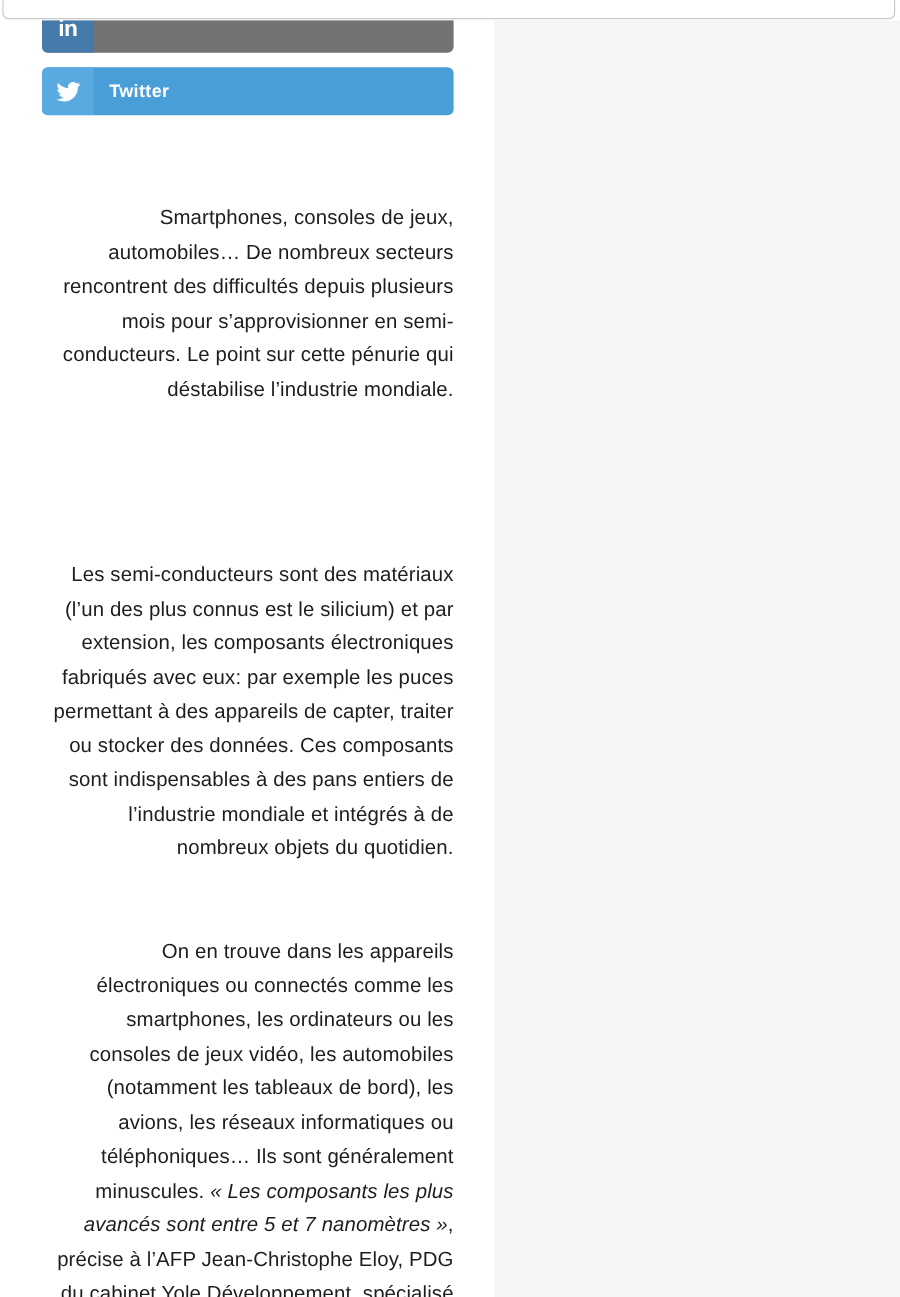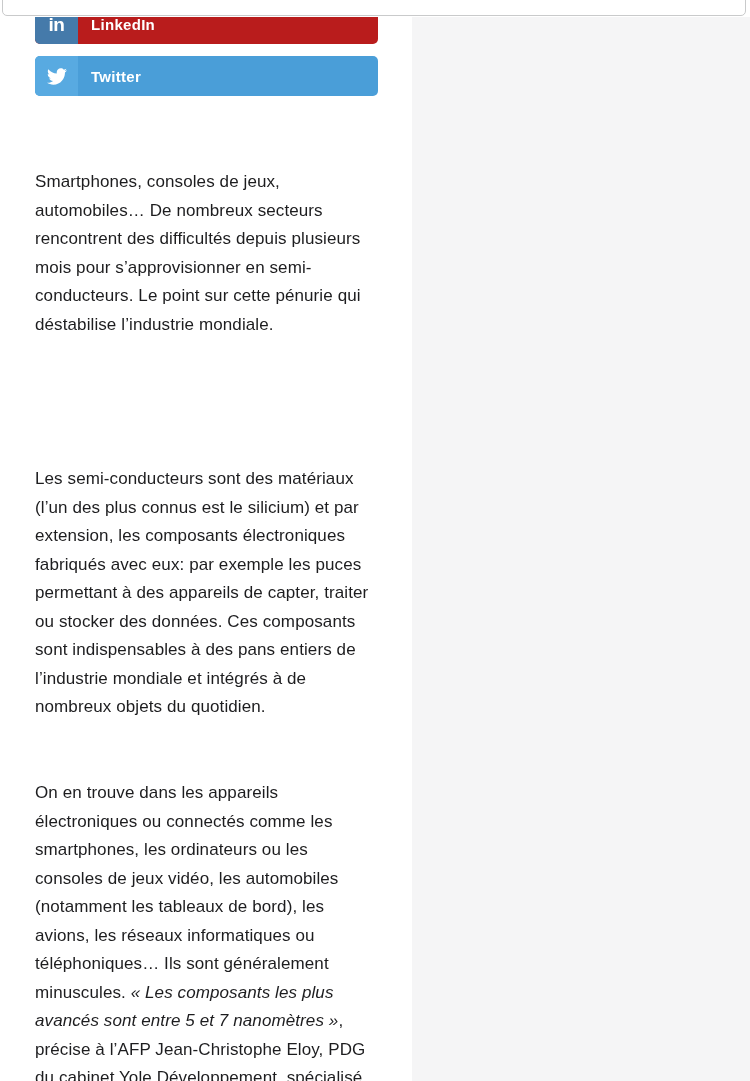--- a/index.html
+++ b/index.html
@@ -94,20 +94,21 @@
   }
   
   .lead, .body-par {
     position: absolute;
     left: 35px;
     width: 343px;
     font-size: 17px;
     line-height: 28.5px;
     color: #1d1d1f;
     letter-spacing: 0.1px;
+    text-align: right;
   }
   .lead { top: 151px; }
   .section-heading {
     position: absolute;
     left: 35px;
     top: 349px;
     width: 350px;
     font-size: 29px;
     line-height: 42px;
     font-weight: 700;
@@ -118,25 +119,24 @@
   .par-usage { top: 762px; }
   .quote-italic { font-style: italic; }
 </style>
 </head>
 <body>
 
 <div class="side-panel"></div>
 
 <div class="article-column">
 
-  <div class="share-btn btn-linkedin" style="background: #b91c1c;">
+  <div class="share-btn btn-linkedin" style="background: #737373;">
     <div class="icon-cell" style="background: rgb(69, 122, 170);">
       <span class="li-glyph">in</span>
     </div>
-    <div class="btn-label">LinkedIn</div>
   </div>
 
   <div class="share-btn btn-twitter" style="background: rgb(74, 158, 216);">
     <div class="icon-cell" style="background: rgb(88, 170, 225);">
       <svg width="20" height="17" viewBox="0 0 24 20" aria-hidden="true">
         <path fill="#ffffff" d="M23.95 2.57c-.88.39-1.83.65-2.82.77 1.01-.61 1.79-1.57 2.16-2.72-.95.56-2 .96-3.13 1.18C19.26.84 17.99.24 16.57.24c-2.72 0-4.92 2.2-4.92 4.92 0 .39.04.76.13 1.12C7.69 6.09 4.07 4.13 1.64 1.16c-.43.72-.67 1.56-.67 2.48 0 1.71.87 3.21 2.19 4.1-.81-.03-1.57-.25-2.23-.62v.06c0 2.39 1.69 4.37 3.95 4.83-.41.11-.85.17-1.3.17-.31 0-.61-.03-.92-.09.63 1.95 2.45 3.38 4.6 3.42-1.68 1.32-3.81 2.1-6.1 2.1-.39 0-.78-.02-1.17-.07 2.19 1.39 4.77 2.21 7.56 2.21 9.05 0 14-7.5 14-13.99 0-.21 0-.42-.02-.63.96-.69 1.8-1.56 2.46-2.55z"></path>
       </svg>
     </div>
     <div class="btn-label">Twitter</div>
   </div>

